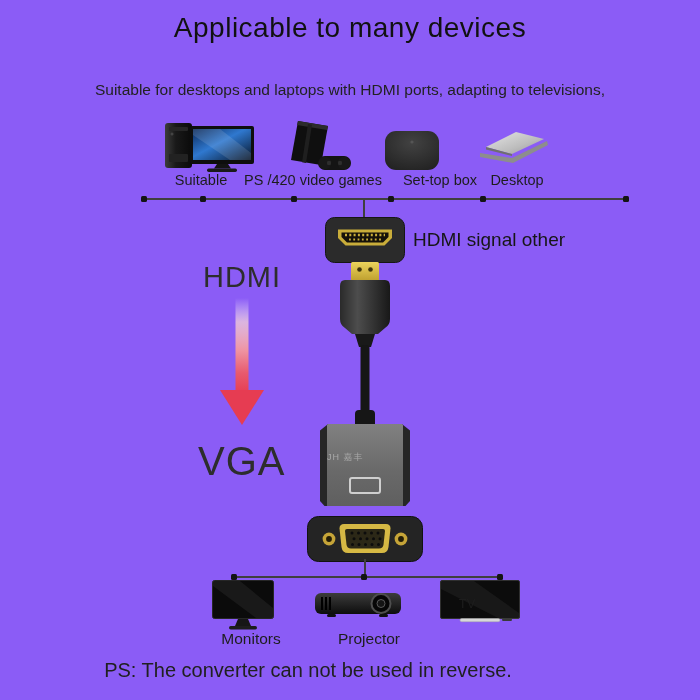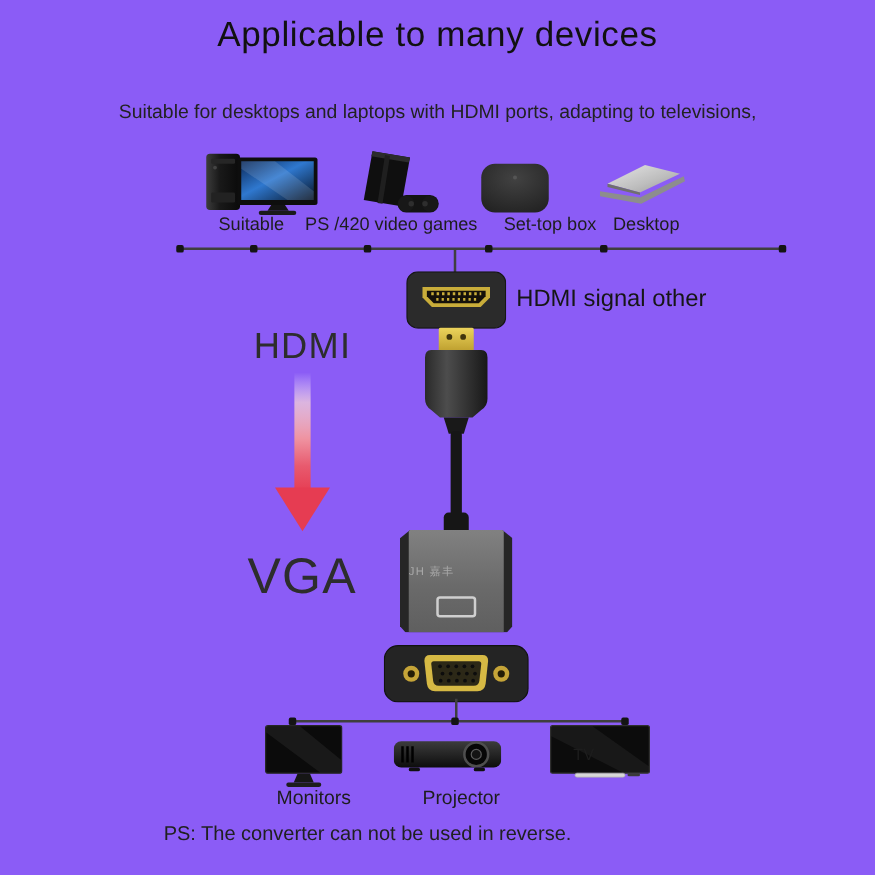--- a/index.html
+++ b/index.html
@@ -21,21 +21,21 @@
   
   #converter{left:320px;top:424px;width:90px;height:82px;background:#262626;
              clip-path:polygon(9% 0,91% 0,100% 8%,100% 94%,95% 100%,5% 100%,0 94%,0 8%);}
   #converter-face{position:absolute;left:7px;right:7px;top:0;bottom:0;
                   background:linear-gradient(180deg,#818181,#6a6a6a 55%,#5f5f5f);}
   #converter-brand{position:absolute;top:27px;left:0;width:100%;text-align:left;
                    font-size:9px;color:#a9a9a9;letter-spacing:1px;}
   #converter-port-outline{position:absolute;left:50%;top:53px;transform:translateX(-50%);
                    width:28px;height:13px;border:2px solid #cfcfcf;border-radius:3px;}
   #cable-collar{left:355px;top:410px;width:20px;height:18px;background:#161616;border-radius:4px;}
-  #footer-note{top:659px;left:4px;width:580px;font-size:16px;color:#202020;}
+  #footer-note{top:659px;left:18px;width:580px;font-size:20px;color:#202020;}
 </style>
 </head>
 <body>
 
 <div id="stage">
 
   <div id="title" class="abs ctr">Applicable to many devices</div>
   <div id="subtitle1" class="abs ctr subtitle">Suitable for desktops and laptops with HDMI ports, adapting to televisions,</div>
 
   <svg class="abs" style="left:160px;top:120px" width="96" height="52" viewBox="0 0 96 52">

